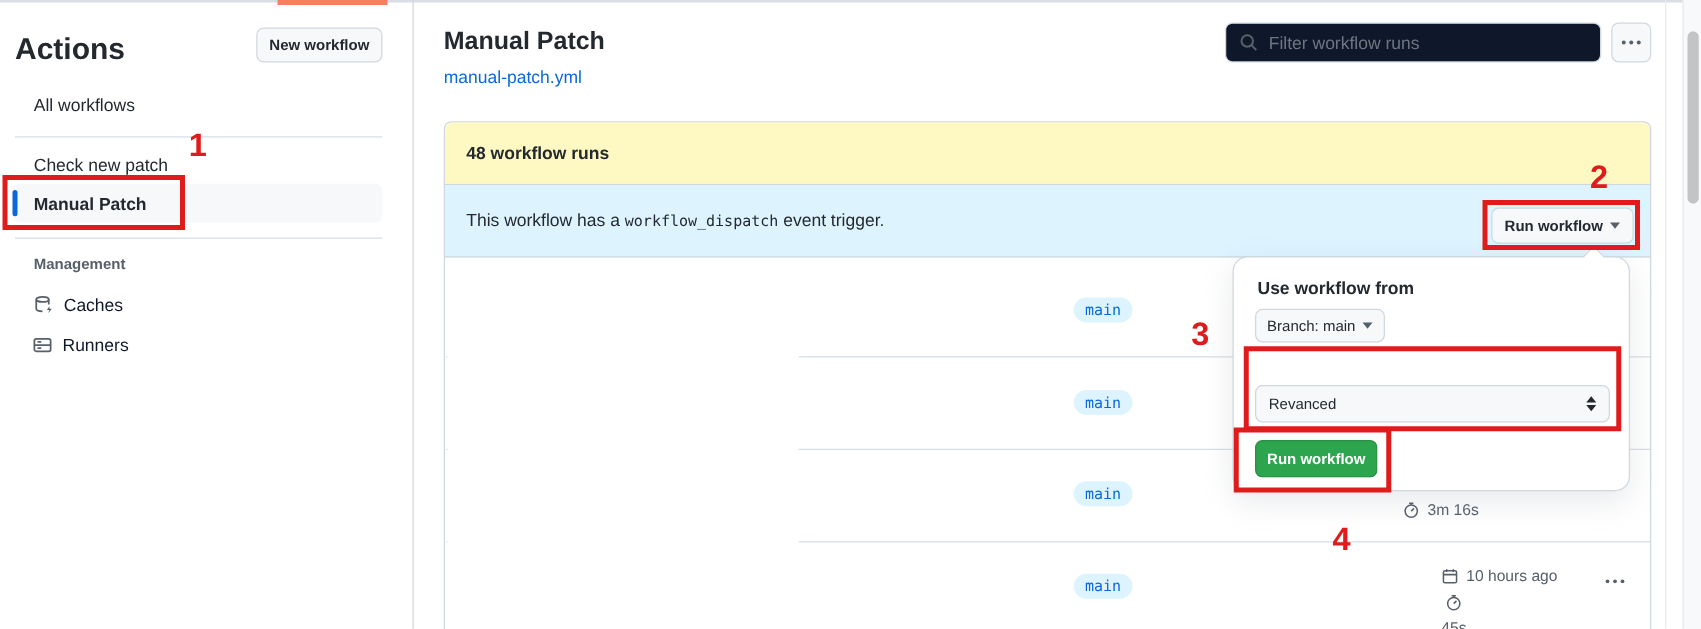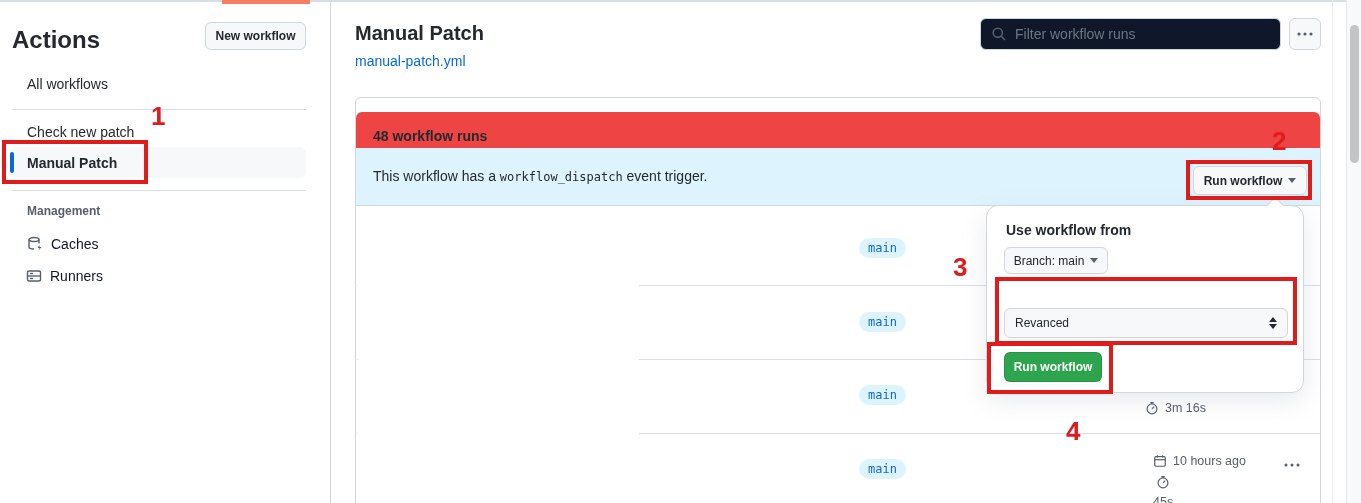--- a/index.html
+++ b/index.html
@@ -27,21 +27,21 @@
   .page-title { left:355px; top:22px; font-size:20px; font-weight:600; }
   .file-link { left:355px; top:53px; font-size:14px; color:#0969da; cursor:pointer; }
   .filter-input { left:980px; top:18px; width:301px; height:32px; background:#0f172a;
     border:1px solid #d0d7de; border-radius:6px; display:flex; align-items:center;
     gap:8px; padding:0 10px; }
   .filter-ph { font-size:14px; color:#6e7781; }
   .kebab-btn { left:1289px; top:18px; width:32px; height:32px; }
   
   .panel { left:355px; top:97px; width:966px; height:410px;
     border:1px solid #d0d7de; border-radius:6px 6px 0 0; background:#fff; }
-  .panel-header { left:0; top:14px; width:964px; height:50px; background:#ef4444;
+  .panel-header { left:0; top:0; width:964px; height:50px; background:#fef9c3;
     border-bottom:1px solid #d0d7de; border-radius:6px 6px 0 0; }
   .runs-count { left:17px; top:16px; font-size:14px; font-weight:600; }
   .hdr-filters { top:0; right:16px; height:50px; display:flex; align-items:center; gap:27px; }
   .hdr-filter { font-size:14px; color:#24292f; cursor:pointer; display:flex; align-items:center; }
   .caret { display:inline-block; width:0; height:0; border-left:4px solid transparent;
     border-right:4px solid transparent; border-top:5px solid #57606a; margin-left:6px; }
   .banner { left:0; top:50px; width:964px; height:58px; background:#ddf4ff;
     border-bottom:1px solid #d0d7de; }
   .banner-text { left:17px; top:20px; font-size:14px; }
   .mono { font-family:"DejaVu Sans Mono","Liberation Mono",monospace; }
@@ -175,21 +175,21 @@
 
   <div class="abs rowline" style="top:187px;"></div>
   <div class="abs rowline" style="top:261px;"></div>
   <div class="abs rowline" style="top:335px;"></div>
 
   <div class="abs branch-badge" style="left:503px; top:140px;">main</div>
   <div class="abs branch-badge" style="left:503px; top:214px;">main</div>
   <div class="abs branch-badge" style="left:503px; top:287px;">main</div>
   <div class="abs branch-badge" style="left:503px; top:361px;">main</div>
 
-  <div class="abs meta" style="left:789px; top:303px;">
+  <div class="abs meta" style="left:766px; top:303px;">
     <span>
       <svg width="14" height="14" viewBox="0 0 16 16" fill="none" stroke="#57606a" stroke-width="1.4">
         <circle cx="8" cy="9" r="5.6"></circle>
           <line x1="8" y1="9" x2="10.5" y2="6.5"></line>
         <line x1="6" y1="1.8" x2="10" y2="1.8"></line>
           <line x1="8" y1="1.8" x2="8" y2="3.4"></line>
       </svg>
     </span>
     <span>3m 16s</span>
   </div>

